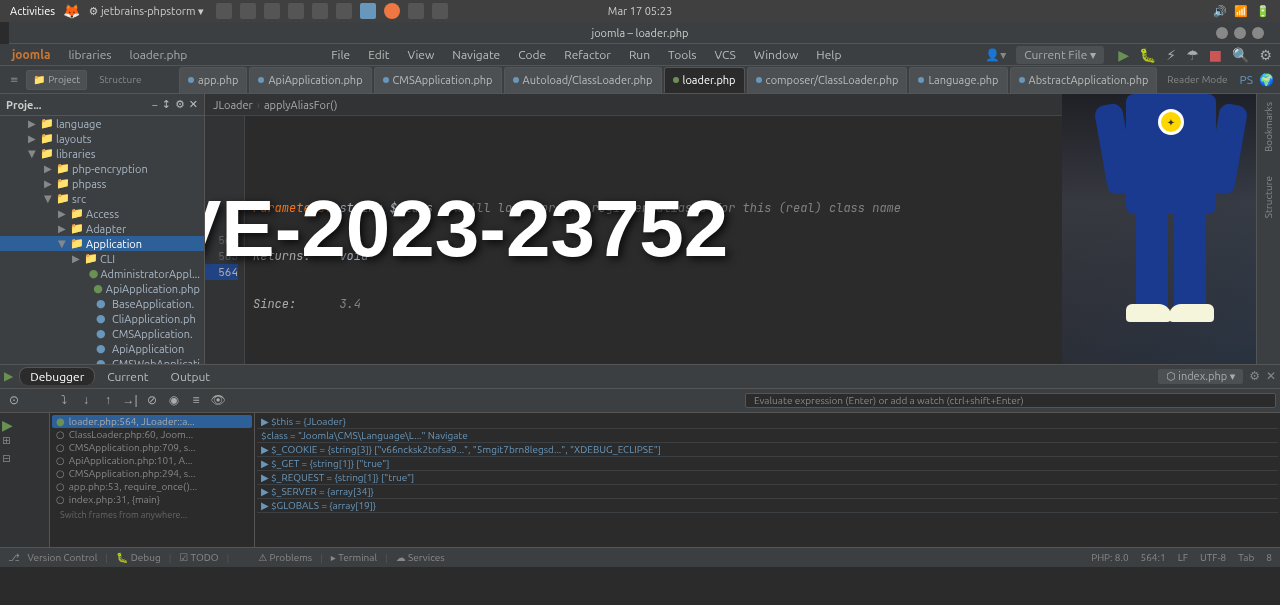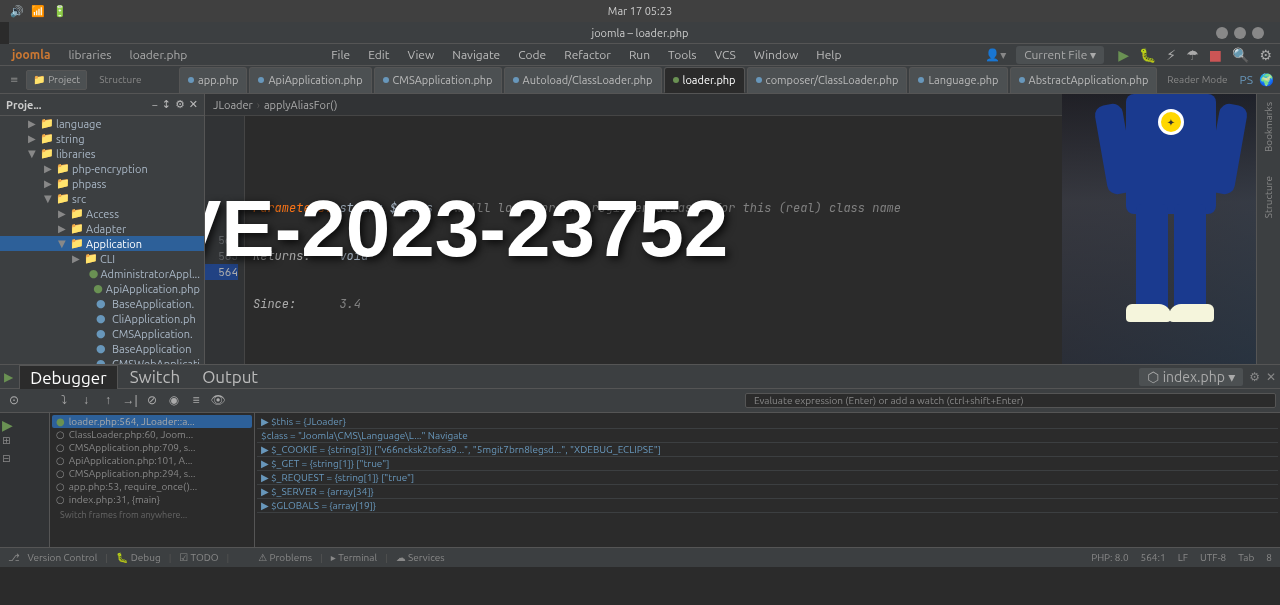--- a/index.html
+++ b/index.html
@@ -189,24 +189,24 @@
       height: 24px;
       background: #3c3f41;
       display: flex;
       align-items: center;
       padding: 0 4px;
       gap: 2px;
       border-bottom: 1px solid #555;
     }
     .debug-tab {
       padding: 2px 10px;
-      font-size: 17px;
+      font-size: 12px;
       color: #bbb;
       cursor: pointer;
-      border-radius: 0;
+      border-radius: 8px;
     }
     .debug-tab.active {
       background: #2b2b2b;
       color: #fff;
       border: 1px solid #555;
       border-bottom: none;
     }
     #debug-toolbar {
       height: 24px;
       background: #3c3f41;
@@ -409,20 +409,35 @@
     .win-btn {
       width: 12px; height: 12px;
       border-radius: 50%;
       cursor: pointer;
     }
   </style>
 </head>
 <body>
 
 <div id="system-bar">
+  <div style="display:flex;align-items:center;gap:8px;">
+    <span style="color:#fff;cursor:pointer;">Activities</span>
+    <span style="color:#e88;font-size:14px;">🦊</span>
+    <span style="font-size:11px;color:#ccc;">⚙ jetbrains-phpstorm ▾</span>
+    <span style="color:#888;width:16px;height:16px;display:inline-block;background:#555;border-radius:2px;margin-left:4px;"></span>
+    <span style="color:#888;width:16px;height:16px;display:inline-block;background:#555;border-radius:2px;"></span>
+    <span style="color:#888;width:16px;height:16px;display:inline-block;background:#555;border-radius:2px;"></span>
+    <span style="color:#888;width:16px;height:16px;display:inline-block;background:#555;border-radius:2px;"></span>
+    <span style="color:#888;width:16px;height:16px;display:inline-block;background:#555;border-radius:2px;"></span>
+    <span style="color:#888;width:16px;height:16px;display:inline-block;background:#555;border-radius:2px;"></span>
+    <span style="color:#888;width:16px;height:16px;display:inline-block;background:#6897bb;border-radius:2px;"></span>
+    <span style="color:#888;width:16px;height:16px;display:inline-block;background:#e74;border-radius:50%;"></span>
+    <span style="color:#888;width:16px;height:16px;display:inline-block;background:#555;border-radius:2px;"></span>
+    <span style="color:#888;width:16px;height:16px;display:inline-block;background:#555;border-radius:2px;"></span>
+  </div>
   <div style="position:absolute;left:50%;transform:translateX(-50%);font-size:11px;color:#ccc;">Mar 17  05:23</div>
   <div style="display:flex;align-items:center;gap:8px;">
     <span>🔊</span>
     <span>📶</span>
     <span>🔋</span>
   </div>
 </div>
 
 <div id="window-title-bar">
   <div style="font-size:11px;color:#ccc;position:absolute;left:50%;transform:translateX(-50%);">joomla – loader.php</div>
@@ -520,21 +535,21 @@
     <div id="file-tree">
 
       <div class="tree-item" style="padding-left:28px;">
         <span class="tree-arrow">▶</span>
         <span class="tree-icon folder-icon">📁</span>
         <span>language</span>
       </div>
       <div class="tree-item" style="padding-left:28px;">
         <span class="tree-arrow">▶</span>
         <span class="tree-icon folder-icon">📁</span>
-        <span>string</span>
+        <span>layouts</span>
       </div>
       <div class="tree-item" style="padding-left:28px;">
         <span class="tree-arrow">▼</span>
         <span class="tree-icon folder-icon">📁</span>
         <span>libraries</span>
       </div>
       <div class="tree-item" style="padding-left:44px;">
         <span class="tree-arrow">▶</span>
         <span class="tree-icon folder-icon">📁</span>
         <span>php-encryption</span>
@@ -590,21 +605,21 @@
         <span>CliApplication.ph</span>
       </div>
       <div class="tree-item" style="padding-left:84px;">
         <span class="tree-arrow"> </span>
         <span class="tree-icon circle-blue">●</span>
         <span>CMSApplication.</span>
       </div>
       <div class="tree-item" style="padding-left:84px;">
         <span class="tree-arrow"> </span>
         <span class="tree-icon circle-blue">●</span>
-        <span>BaseApplication</span>
+        <span>ApiApplication</span>
       </div>
       <div class="tree-item" style="padding-left:84px;">
         <span class="tree-arrow"> </span>
         <span class="tree-icon circle-blue">●</span>
         <span>CMSWebApplicati</span>
       </div>
 
     </div>
   </div>
 
@@ -709,24 +724,24 @@
     </div>
   </div>
 
 </div>
 
 <div id="bottom-area">
 
   <div id="debug-tabs">
     <div style="color:#6a9153;margin-right:4px;">▶</div>
     <div class="debug-tab active">Debugger</div>
-    <div class="debug-tab">Switch</div>
+    <div class="debug-tab">Current</div>
     <div class="debug-tab">Output</div>
     <div style="flex:1;"></div>
-    <div style="font-size:14px;color:#aaa;background:#4c5052;padding:1px 8px;border-radius:2px;margin-right:4px;">⬡ index.php ▾</div>
+    <div style="font-size:11px;color:#aaa;background:#4c5052;padding:1px 8px;border-radius:2px;margin-right:4px;">⬡ index.php ▾</div>
     <div style="font-size:12px;color:#888;">⚙</div>
     <div style="font-size:12px;color:#888;margin-left:4px;">✕</div>
   </div>
 
   <div id="debug-toolbar">
     <div style="width:48px;display:flex;gap:2px;">
       <button class="debug-btn">⊙</button>
     </div>
     <button class="debug-btn" title="Step Over">⤵</button>
     <button class="debug-btn" title="Step Into">↓</button>

